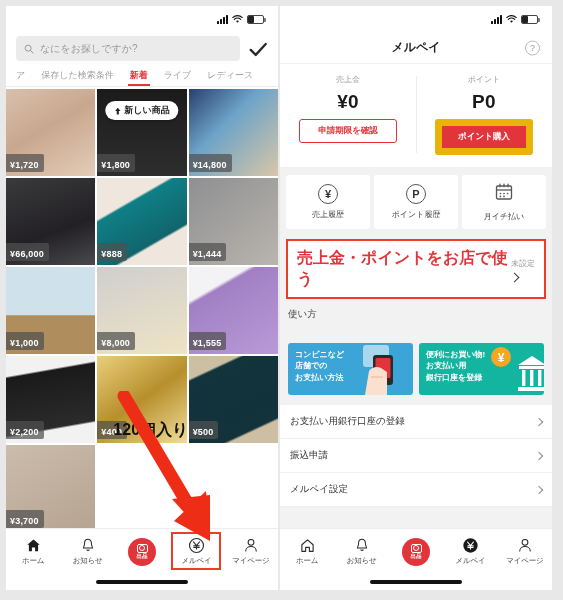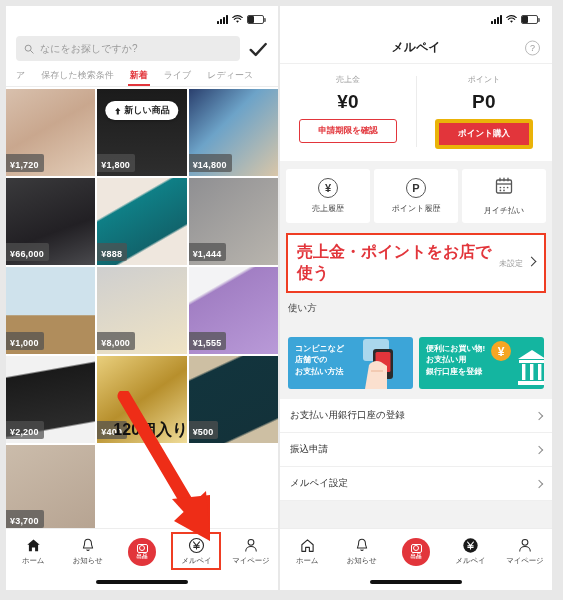--- a/index.html
+++ b/index.html
@@ -74,32 +74,32 @@
   .help-ic { position:absolute; right:12px; top:50%; transform:translateY(-50%); width:15px; height:15px; border-radius:50%; border:1px solid #b9b9b9; color:#9a9a9a; font-size:9px; display:flex; align-items:center; justify-content:center;}
   .r-body { flex:1; overflow:hidden; background:#f2f2f2; }
 
   .balance { background:#fff; display:flex; padding:10px 0 12px; }
   .bal-col { flex:1; display:flex; flex-direction:column; align-items:center; gap:6px; position:relative;}
   .bal-col + .bal-col::before{ content:''; position:absolute; left:0; top:2px; bottom:2px; width:1px; background:#ececec;}
   .bal-lbl { font-size:8px; color:#9a9a9a; }
   .bal-val { font-size:19px; font-weight:bold; color:#1a1a1a; letter-spacing:.3px; }
   .bal-btn { font-size:8.5px; font-weight:bold; padding:5px 0; border-radius:3px; width:98px; text-align:center; }
   .btn-outline { border:1px solid #e2353b; color:#e2353b; background:#fff; }
-  .btn-fill { background:#e2353b; color:#fff; border:4px solid #eab308;}
+  .btn-fill { background:#e2353b; color:#fff; border:7px solid #eab308;}
 
   .tiles { display:flex; gap:4px; padding:8px 6px 0; }
   .tile { flex:1; background:#fff; border-radius:3px; height:54px; display:flex; flex-direction:column; align-items:center; justify-content:center; gap:5px;}
   .tile .lbl { font-size:8px; color:#444; }
   .ic-circle { width:20px; height:20px; border-radius:50%; border:1.4px solid #555; display:flex; align-items:center; justify-content:center; font-size:11px; color:#333; font-weight:bold;}
 
   .use-row { margin:10px 6px 0; background:#fff; border:2.5px solid #ef3d23; padding:7px 9px; display:flex; align-items:center; }
   .use-row .txts{flex:1;}
   .use-ttl { font-size:16px; font-weight:bold; color:#e2353b;font-family:Liberation Mono, monospace; }
   .use-sub { font-size:7.5px; color:#a6a6a6; margin-top:3px; }
-  .use-right { display:flex; align-items:flex-start; gap:5px; }
+  .use-right { display:flex; align-items:flex-start; gap:5px;flex-direction:column; }
   .use-state { font-size:8px; color:#9a9a9a; }
 
   .howto { padding:9px 8px 0; }
   .howto-ttl { font-size:9.5px; color:#444; margin-bottom:22px; }
   .banners { display:flex; gap:6px; }
   .banner { flex:1; height:52px; border-radius:3px; position:relative; overflow:hidden; padding:6px 7px; }
   .b-blue { background:#3ca5d8; }
   .b-teal { background:#14b5a0; }
   .banner .bt { font-size:8px; font-weight:bold; color:#fff; line-height:1.42; position:relative; z-index:2;}
   .b-art { position:absolute; right:0; bottom:0; width:56px; height:52px; z-index:1;}

